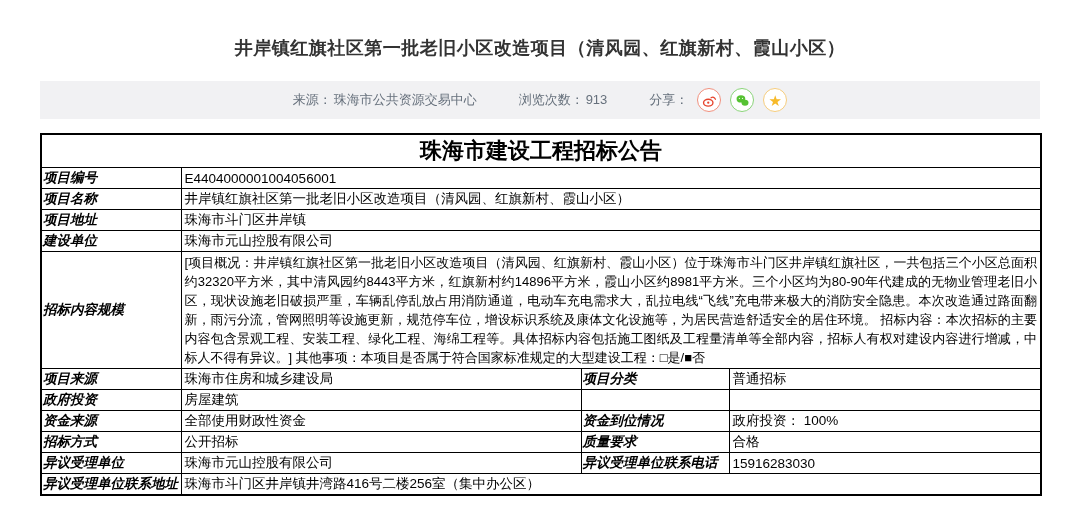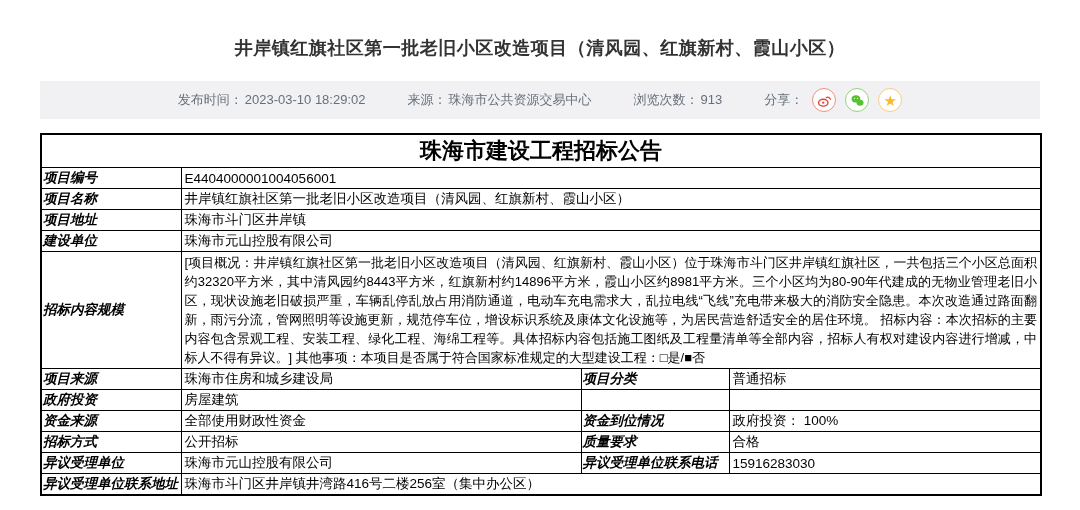--- a/index.html
+++ b/index.html
@@ -62,21 +62,20 @@
   .scope-text{ margin:0; font-size:13px; line-height:19px; text-align:justify; }
 </style>
 </head>
 <body>
 
 <div class="page">
 
   <h1 class="page-title">井岸镇红旗社区第一批老旧小区改造项目（清风园、红旗新村、霞山小区）</h1>
 
   <div class="meta-bar">
-    <span class="meta-item"><span>发布时间：</span><span class="v">2023-03-10 18:29:02</span></span>
     <span class="meta-item"><span>来源：</span><span class="v">珠海市公共资源交易中心</span></span>
     <span class="meta-item"><span>浏览次数：</span><span class="v">913</span></span>
     <span class="share-group">
       <span>分享：</span>
       <a class="share-icon weibo">
         <svg width="15" height="15" viewBox="0 0 24 24">
           <ellipse cx="10" cy="15.5" rx="7.5" ry="5.5" fill="none" stroke="currentColor" stroke-width="2.2"></ellipse>
           <circle cx="10" cy="15.5" r="1.8" fill="currentColor"></circle>
           <path d="M14.5 7.5 q4.5 -2.5 7 2.5" fill="none" stroke="currentColor" stroke-width="2" stroke-linecap="round"></path>
         </svg>

